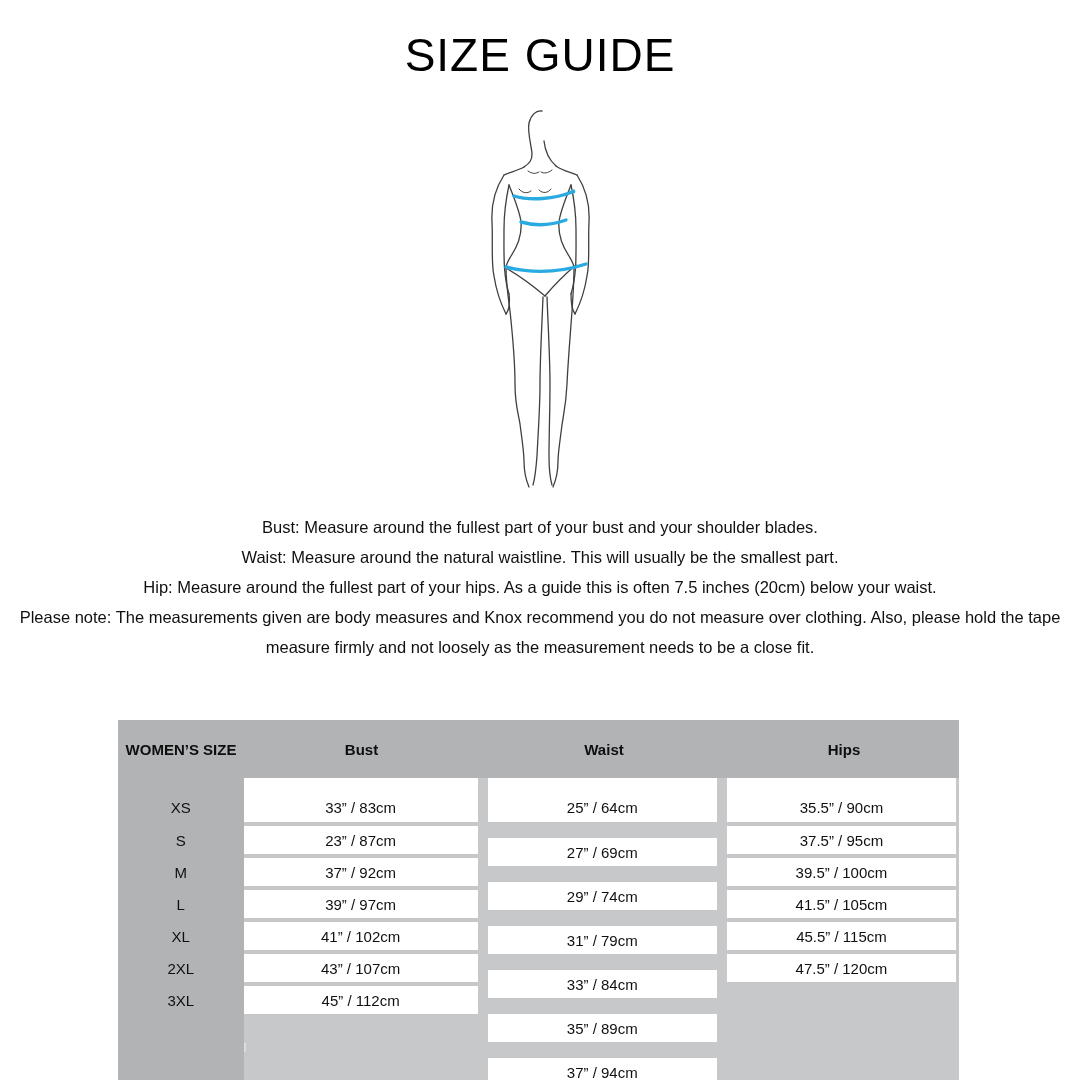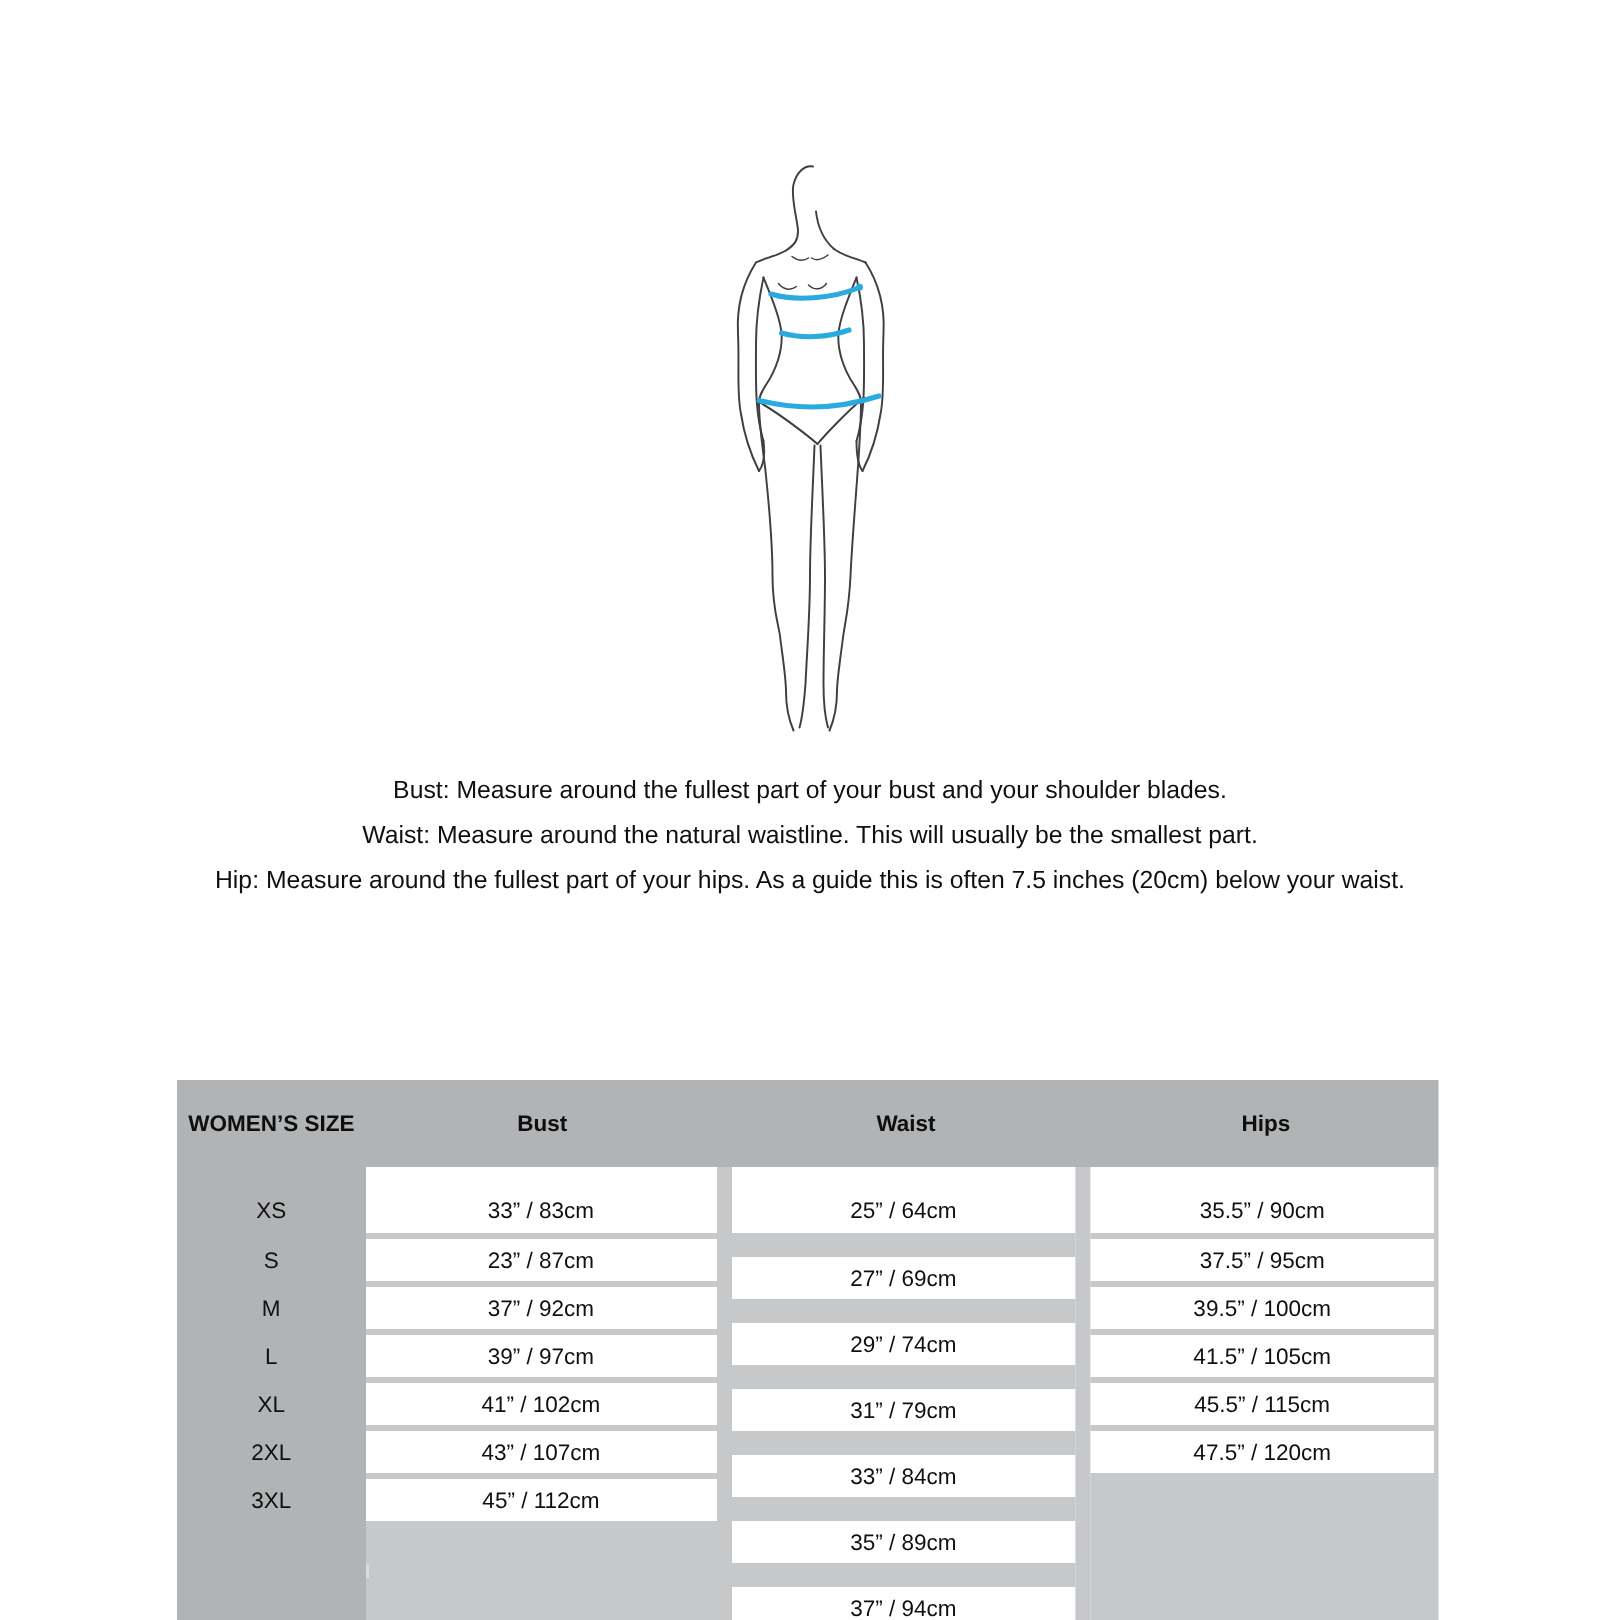--- a/index.html
+++ b/index.html
@@ -50,20 +50,21 @@
   .cell:last-child { margin-bottom:0; }
   .sizecol .cell { background:transparent; }
 
   .stray { position:absolute; left:244px; top:1043px; width:2px; height:9px; background:#dcdcdc; }
 </style>
 </head>
 <body>
 
 <div class="page">
 
+  <div class="title">SIZE GUIDE</div>
 
   <svg class="figure" viewBox="0 0 200 390">
     <g fill="none" stroke-width="1.3" stroke-linecap="round" stroke-linejoin="round" stroke="#3f3f3f">
 
       <path d="M 102,7 C 96,6 91,11 89,19 C 87,28 92,44 92,50 C 92,56 90,59 84,63"></path>
       <path d="M 104,37 C 105,46 108,55 116,62"></path>
 
       <path d="M 84,63 C 77,67 70,68 64,71"></path>
       <path d="M 116,62 C 123,67 130,68 137,71"></path>
 
@@ -96,20 +97,21 @@
       <circle cx="133" cy="87.5" r="2.3" stroke="none" fill="#29abe2"></circle>
       <path d="M 81,118 C 95,122 112,121 126,116"></path>
       <path d="M 66,163 Q 106,173 146,160"></path>
     </g>
   </svg>
 
   <div class="instructions">
     <p><b>Bust:</b><span> Measure around the fullest part of your bust and your shoulder blades.</span></p>
     <p><b>Waist:</b><span> Measure around the natural waistline. This will usually be the smallest part.</span></p>
     <p><b>Hip:</b><span> Measure around the fullest part of your hips. As a guide this is often 7.5 inches (20cm) below your waist.</span></p>
+    <p><span>Please note: The measurements given are body measures and Knox recommend you do not measure over clothing. Also, please hold the tape</span><br><span>measure firmly and not loosely as the measurement needs to be a close fit.</span></p>
   </div>
 
   <div class="size-table">
     <div class="thead">
       <div class="th th-size">WOMEN’S SIZE</div>
       <div class="th th-c1">Bust</div>
       <div class="th th-c2">Waist</div>
       <div class="th th-c3">Hips</div>
     </div>
     <div class="tbody">

